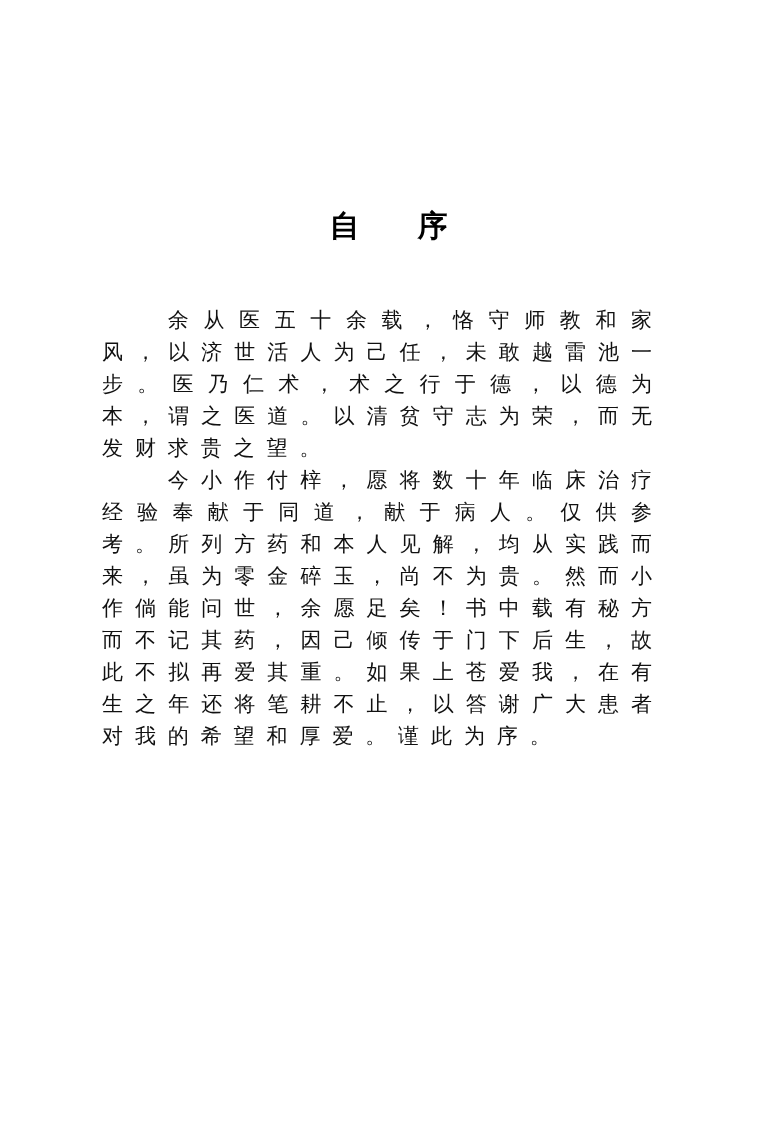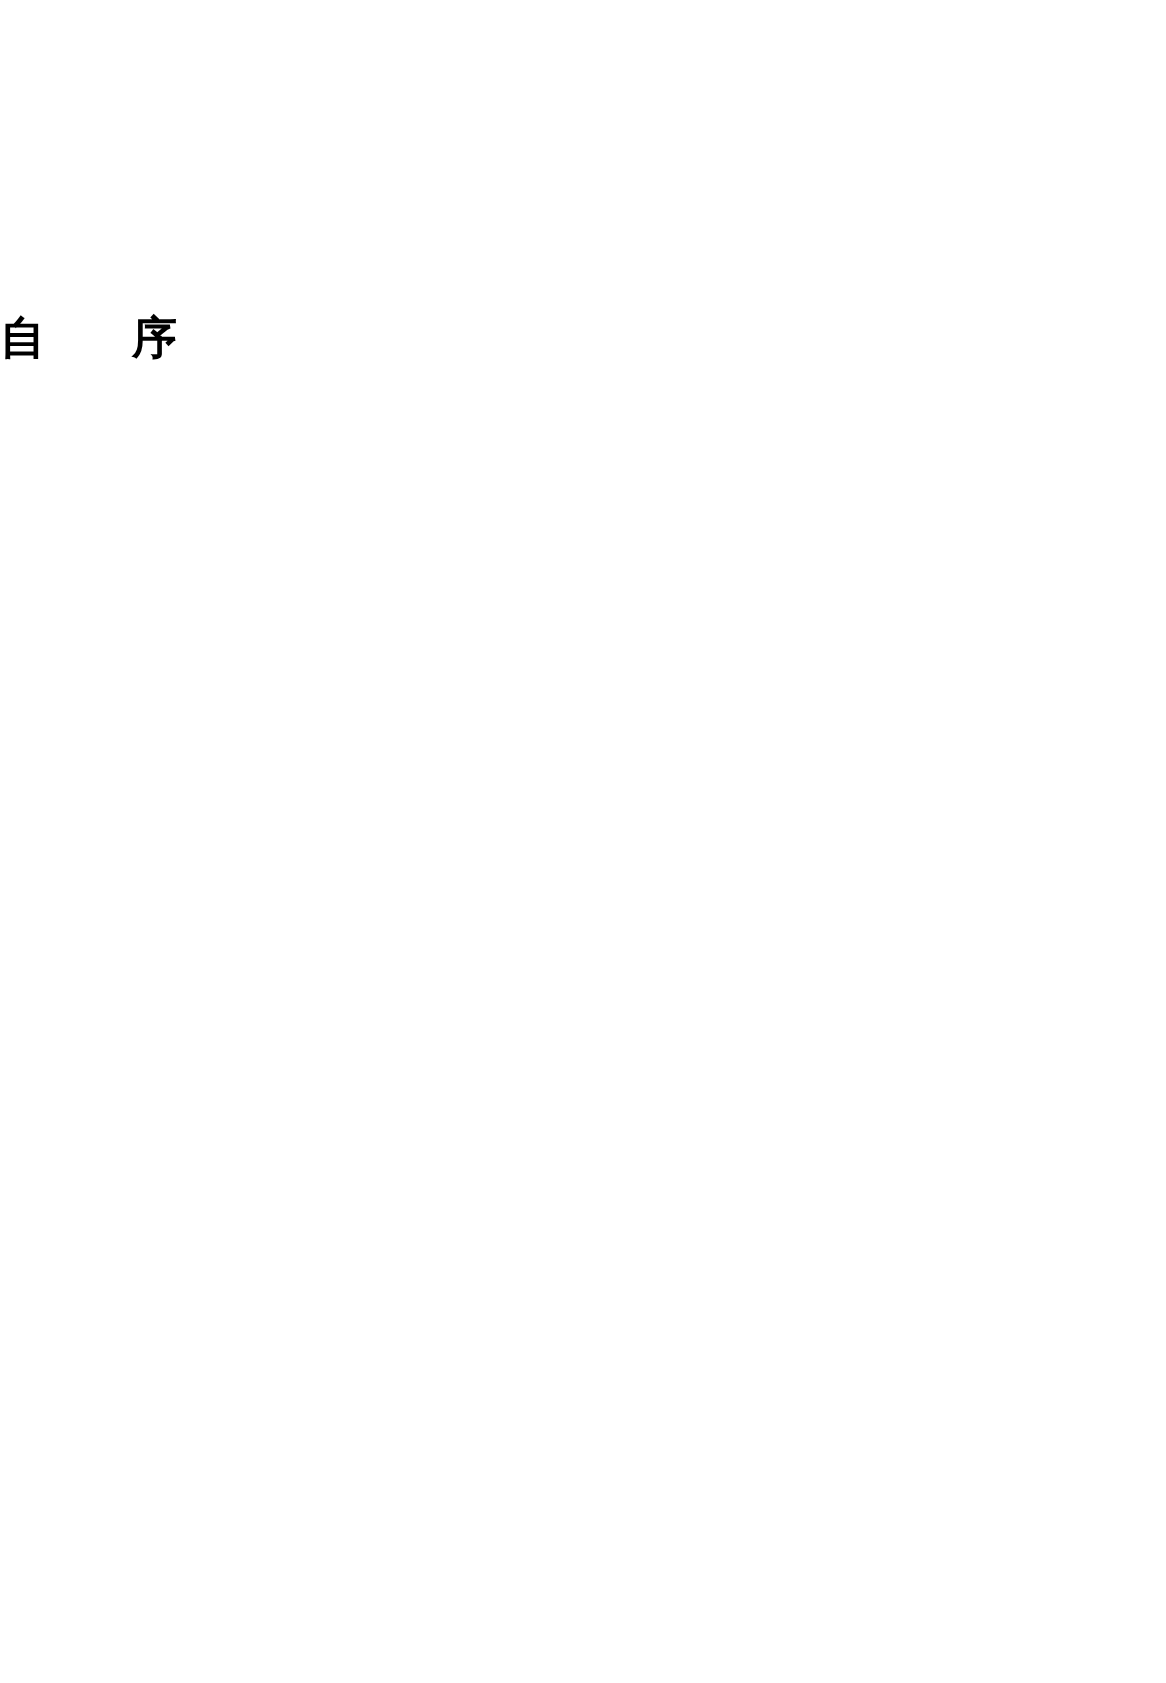--- a/index.html
+++ b/index.html
@@ -20,21 +20,21 @@
       left: 0; top: 0;
       width: 777px;
       height: 1122px;
       background: #ffffff;
     }
     .title {
       position: absolute;
       top: 206px;
       left: 0;
       width: 777px;
-      text-align: left;
+      text-align: center;
       font-family: "DejaVu Serif", "Liberation Serif", serif;
       font-weight: bold;
       font-size: 30px;
       line-height: 40px;
       color: #000;
       text-decoration: underline;
     }
     .title span {
       display: inline-block;
     }
@@ -58,13 +58,17 @@
     }
   </style>
 </head>
 <body>
 
 <div class="page">
   <div class="title">
     <span>自</span><span class="gap"></span><span>序</span>
   </div>
 
+  <div class="body-text">
+    <p class="para">余从医五十余载，恪守师教和家风，以济世活人为己任，未敢越雷池一步。医乃仁术，术之行于德，以德为本，谓之医道。以清贫守志为荣，而无发财求贵之望。</p>
+    <p class="para">今小作付梓，愿将数十年临床治疗经验奉献于同道，献于病人。仅供参考。所列方药和本人见解，均从实践而来，虽为零金碎玉，尚不为贵。然而小作倘能问世，余愿足矣！书中载有秘方而不记其药，因己倾传于门下后生，故此不拟再爱其重。如果上苍爱我，在有生之年还将笔耕不止，以答谢广大患者对我的希望和厚爱。谨此为序。</p>
+  </div>
 </div>
 
 </body></html>

